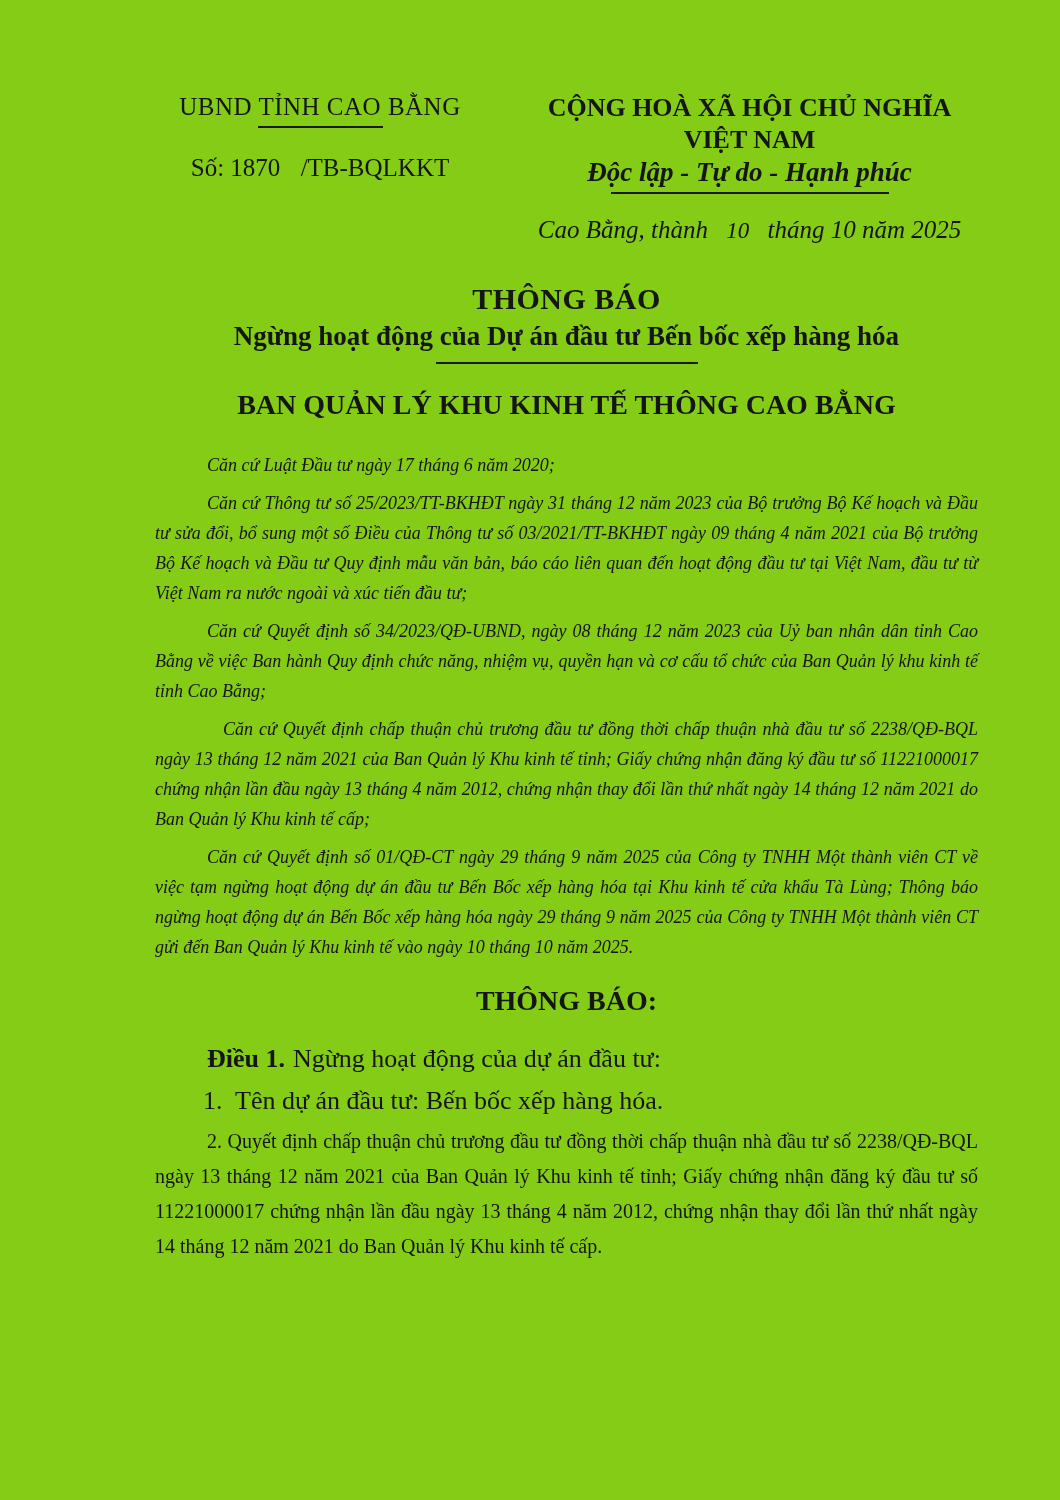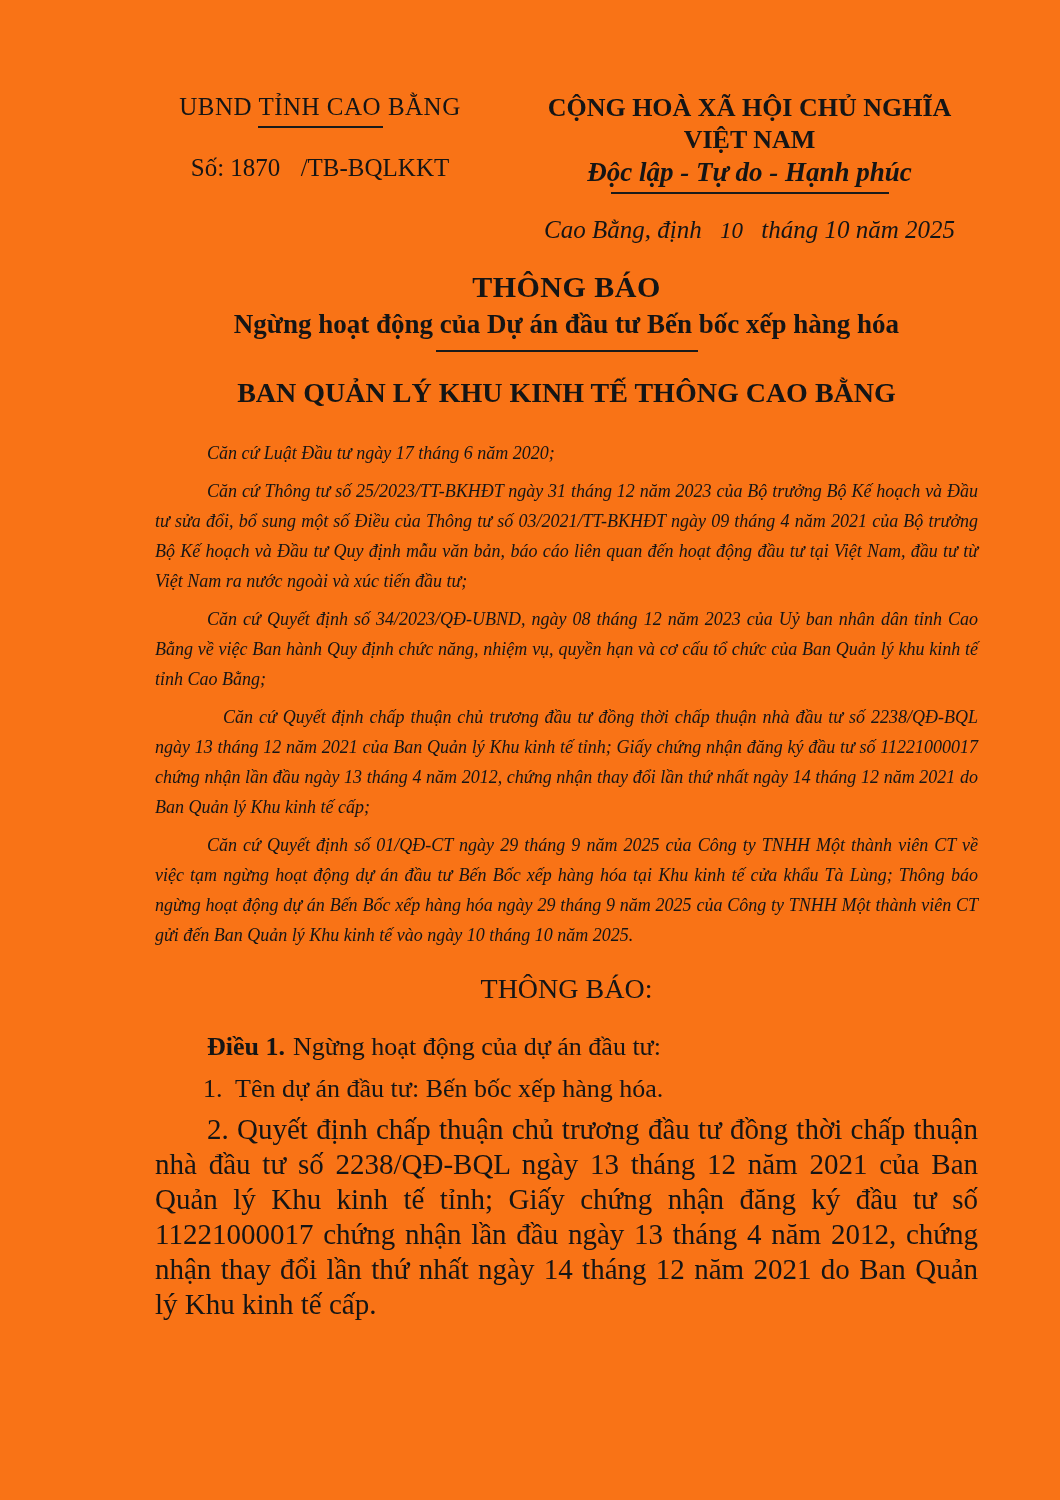--- a/index.html
+++ b/index.html
@@ -1,21 +1,21 @@
 <!DOCTYPE html>
 <html lang="vi"><head>
 <meta charset="utf-8">
 <style>
   html, body { margin: 0; padding: 0; background: #ffffff; }
   .page {
     position: relative;
     width: 1060px;
     height: 1500px;
     margin: 0 auto;
-    background: #f97316;
+    background: #84cc16;
     color: #151515;
     font-family: "Liberation Serif", "DejaVu Serif", serif;
     box-sizing: border-box;
     padding: 92px 82px 0 155px;
     overflow: hidden;
   }
   .content { width: 823px; }
 
   
   .doc-header { display: flex; align-items: flex-start; }
@@ -28,44 +28,44 @@
   .h-motto  { font-size: 27px; line-height: 32px; font-weight: bold; font-style: italic; }
   .hrule { height: 2px; background: #1a1a1a; margin: 4px auto 0; }
   .hrule-left { width: 125px; }
   .hrule-right { width: 278px; }
   .so-line { margin-top: 26px; font-size: 25px; white-space: nowrap; }
   .so-suffix { margin-left: 14px; }
   .date-line { margin-top: 22px; font-size: 25px; font-style: italic; white-space: nowrap; }
   .date-day { margin: 0 12px; font-size: 23px; }
 
   
-  .title-block { text-align: center; margin-top: 26px; }
+  .title-block { text-align: center; margin-top: 38px; }
   .doc-title { font-size: 30px; line-height: 34px; font-weight: bold; letter-spacing: 0.5px; }
   .doc-subtitle { margin-top: 4px; font-size: 27px; line-height: 32px; font-weight: bold; }
   .title-rule { width: 262px; height: 2px; background: #1a1a1a; margin: 10px auto 0; }
   .doc-issuer { margin-top: 24px; font-size: 28px; line-height: 34px; font-weight: bold; }
 
   
   .doc-body { margin-top: 28px; }
   .cc {
     margin: 8px 0;
     font-style: italic;
     font-size: 18px;
     line-height: 30px;
     text-align: justify;
     text-indent: 52px;
   }
   .cc.extra-indent { text-indent: 68px; }
-  .announce { margin-top: 22px; text-align: center; font-weight: normal; font-size: 28px; line-height: 34px; }
+  .announce { margin-top: 22px; text-align: center; font-weight: bold; font-size: 28px; line-height: 34px; }
   .article { margin: 24px 0 0; font-size: 26px; line-height: 34px; text-indent: 52px; }
   .article .art-label { font-weight: bold; margin-right: 8px; }
   .item1 { margin: 8px 0 0; font-size: 26px; line-height: 34px; text-indent: 48px; white-space: pre-wrap; }
   .item2 {
     margin: 6px 0 0;
-    font-size: 29px;
+    font-size: 20px;
     line-height: 35px;
     text-align: justify;
     text-indent: 52px;
   }
 </style>
 </head>
 <body>
 
 <div class="page">
   <div class="content">
@@ -77,21 +77,21 @@
         <div class="so-line">
           <span>Số: 1870</span>
           <span class="so-suffix">/TB-BQLKKT</span>
         </div>
       </div>
       <div class="hcol hright">
         <div class="h-nation">CỘNG HOÀ XÃ HỘI CHỦ NGHĨA VIỆT NAM</div>
         <div class="h-motto">Độc lập - Tự do - Hạnh phúc</div>
         <div class="hrule hrule-right"></div>
         <div class="date-line">
-          <span>Cao Bằng, định</span>
+          <span>Cao Bằng, thành</span>
           <span class="date-day">10</span>
           <span>tháng 10 năm 2025</span>
         </div>
       </div>
     </div>
 
     <div class="title-block">
       <div class="doc-title">THÔNG BÁO</div>
       <div class="doc-subtitle">Ngừng hoạt động của Dự án đầu tư Bến bốc xếp hàng hóa</div>
       <div class="title-rule"></div>

